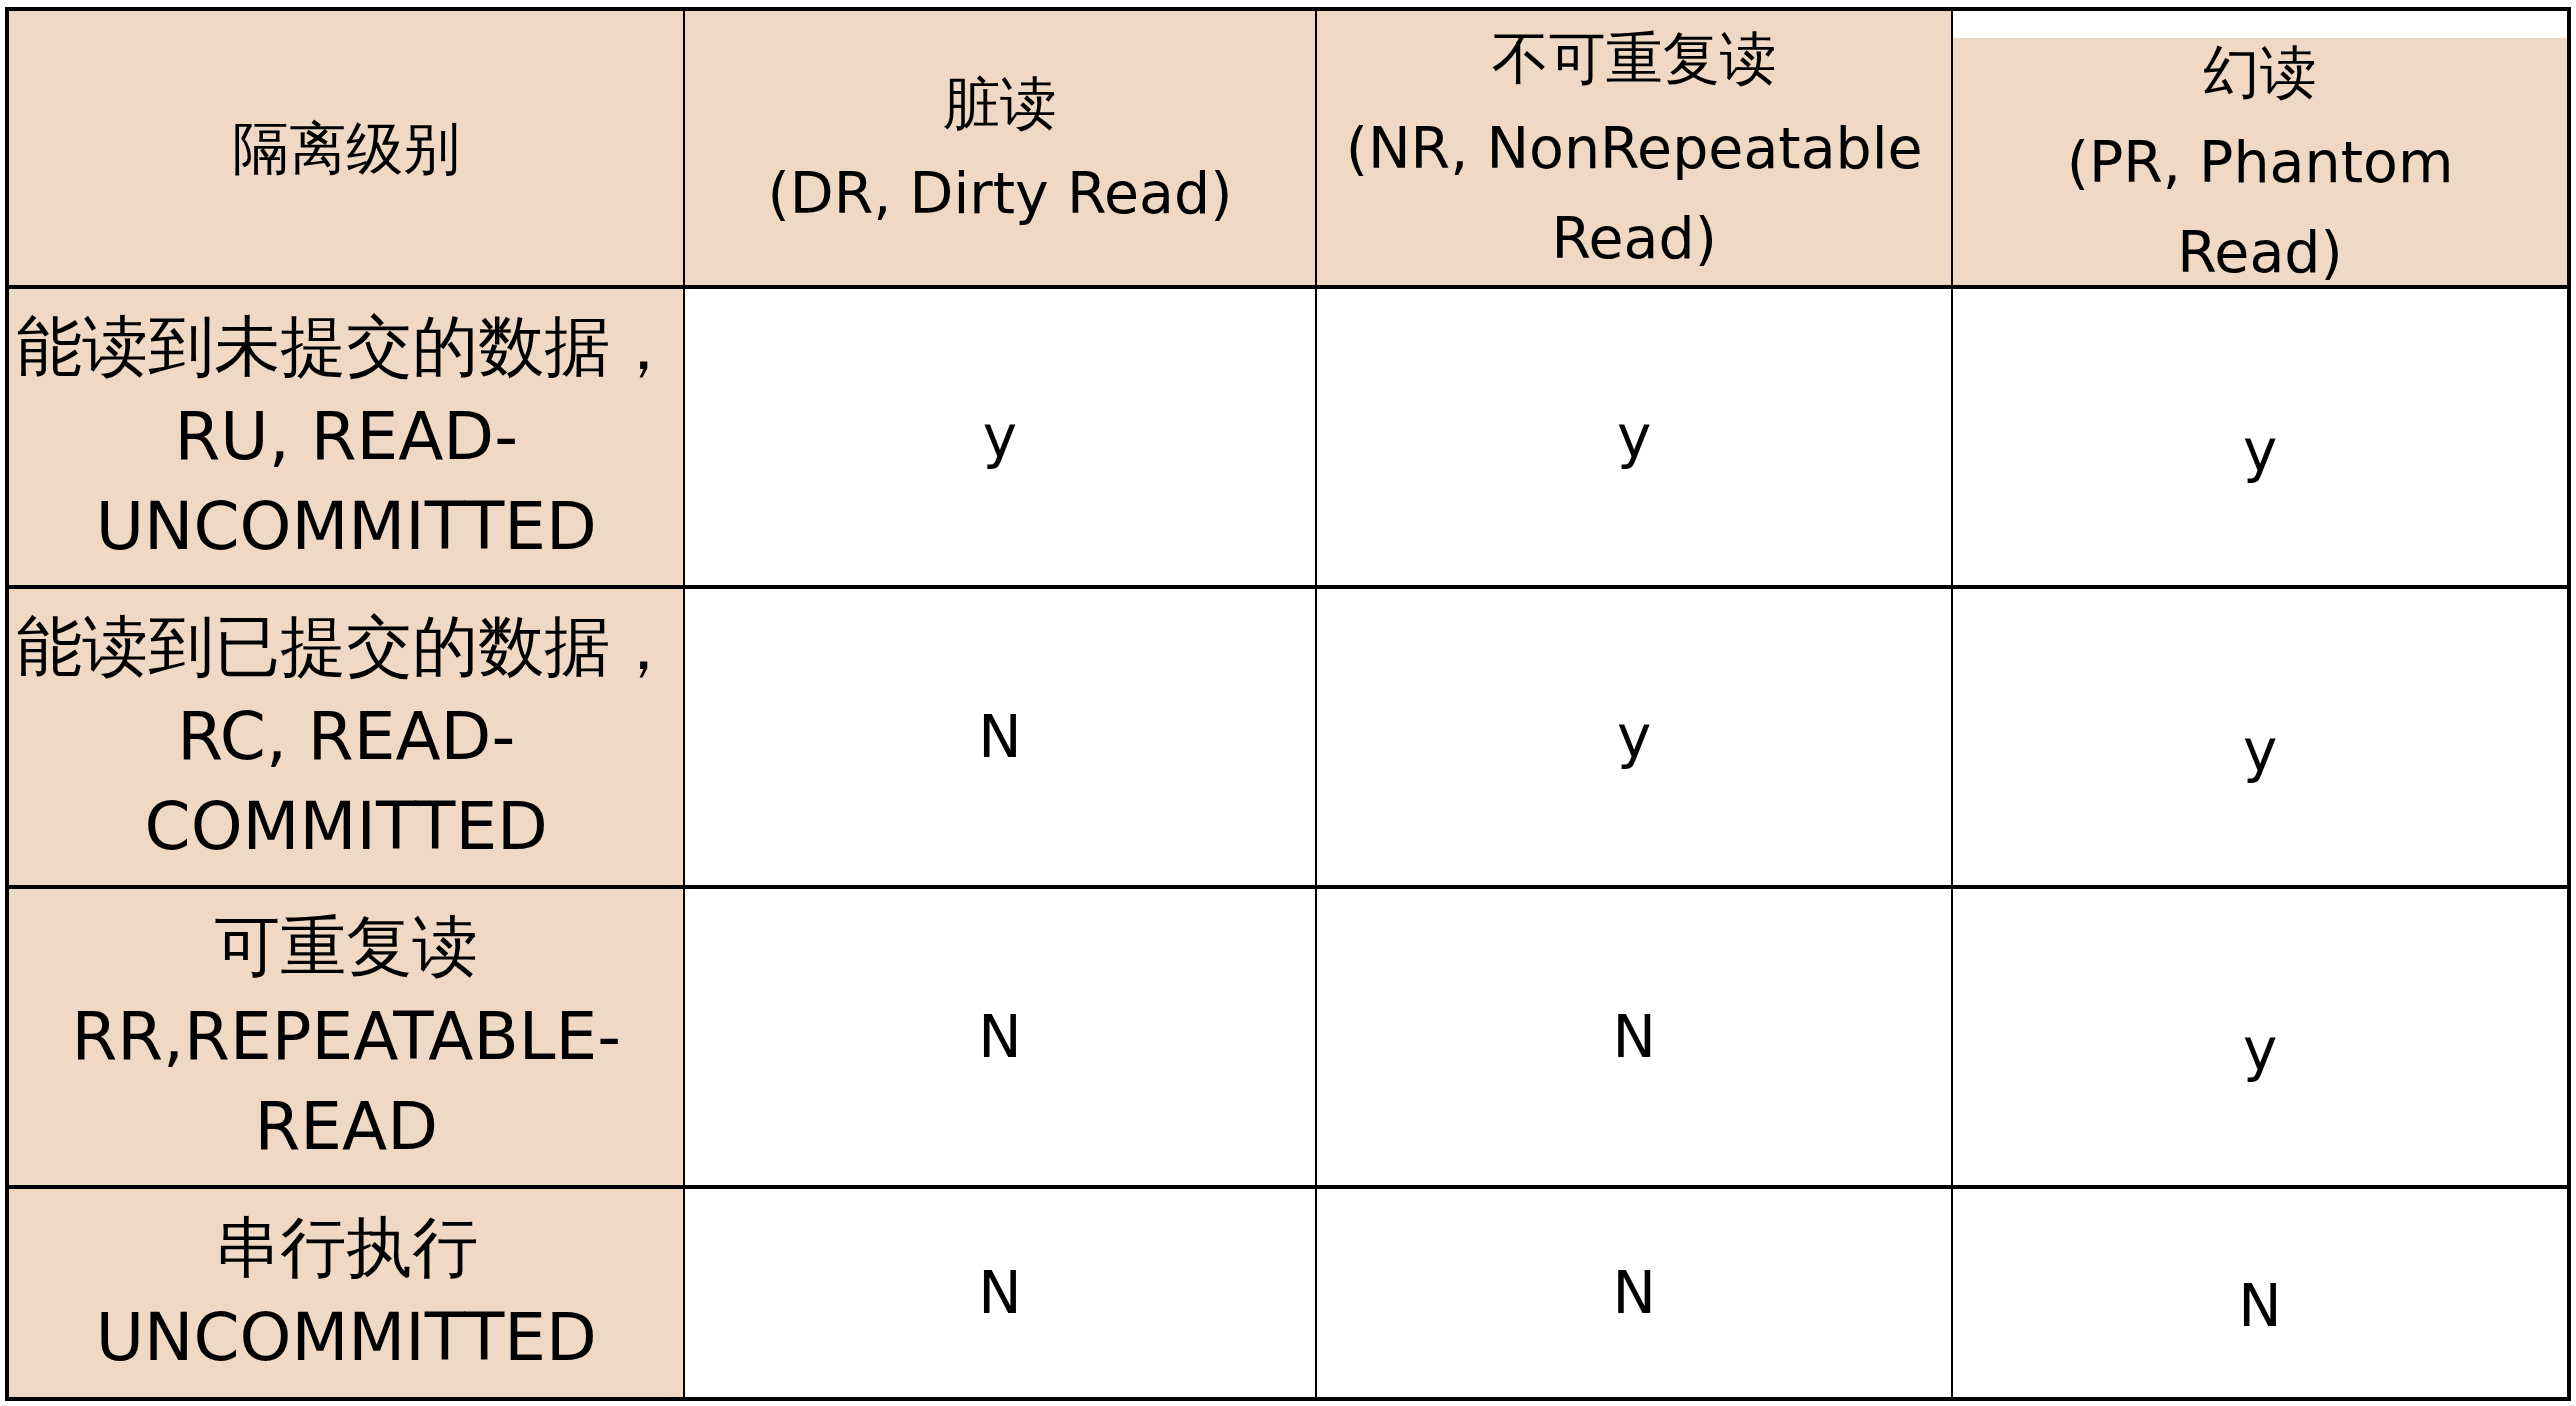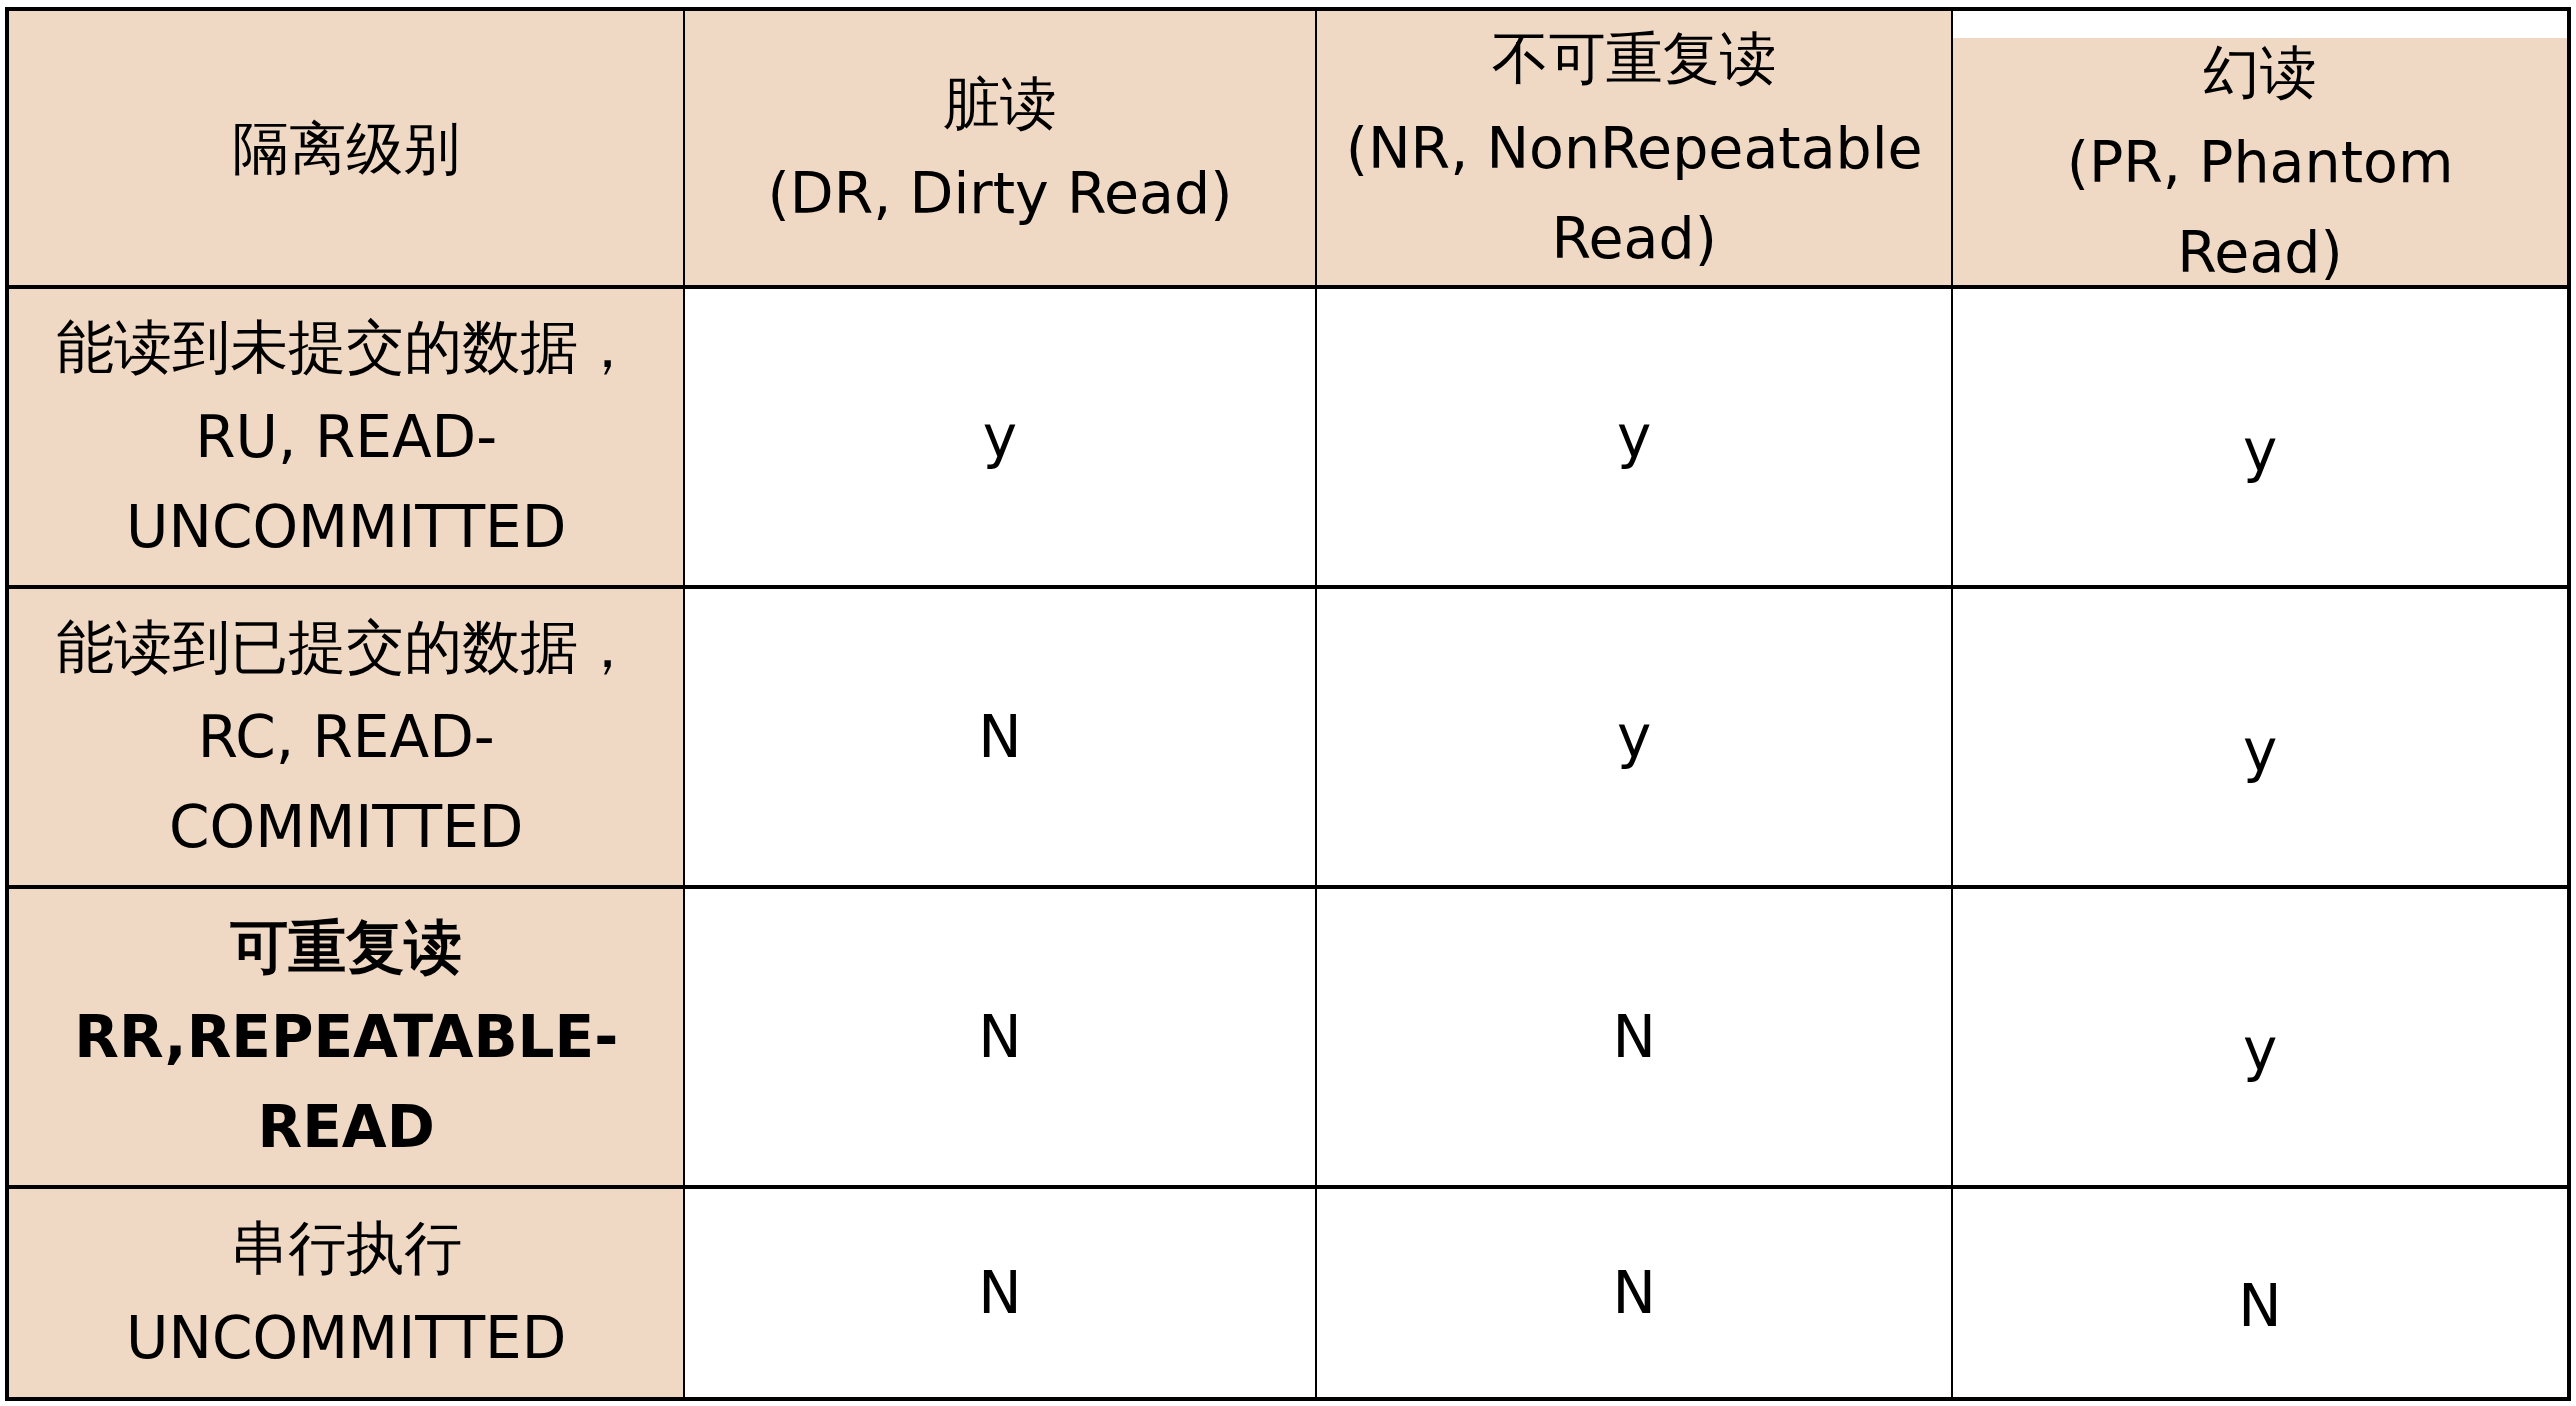--- a/index.html
+++ b/index.html
@@ -39,26 +39,26 @@
     justify-content: center;
     align-items: center;
     text-align: center;
     overflow: hidden;
   }
   .cell.col-last { border-right: none; margin-top: 27px; }
   .cell.row-last { border-bottom: none; }
   .th, .rowhead { background: var(--header-bg, #f0d9c4); }
   .val { background: var(--cell-bg, #ffffff); }
   .line {
-    font-size: 58px;
+    font-size: 66px;
     line-height: 90px;
     white-space: nowrap;
   }
   .th .line { font-size: 57px; }
-  .bold .line { font-weight: 700; }
+  .bold .line { font-weight: 400; }
   .value-text {
     font-size: 58px;
     line-height: 58px;
   }
 </style>
 </head>
 <body>
 
 <div class="page">
   <div class="grid">

